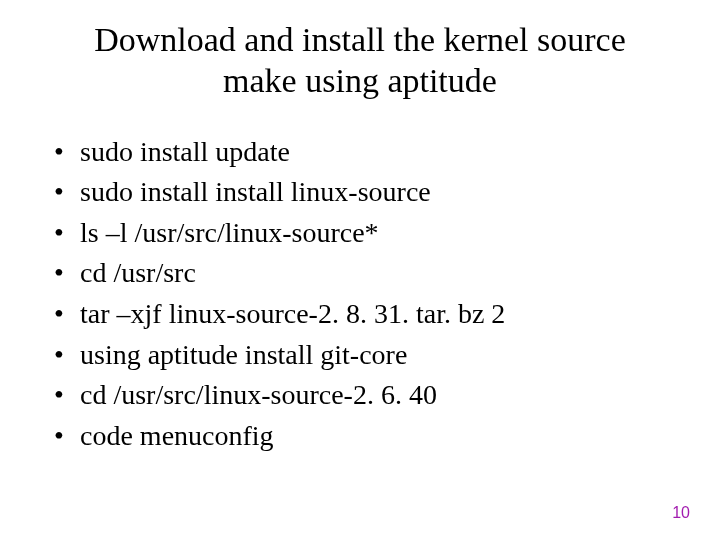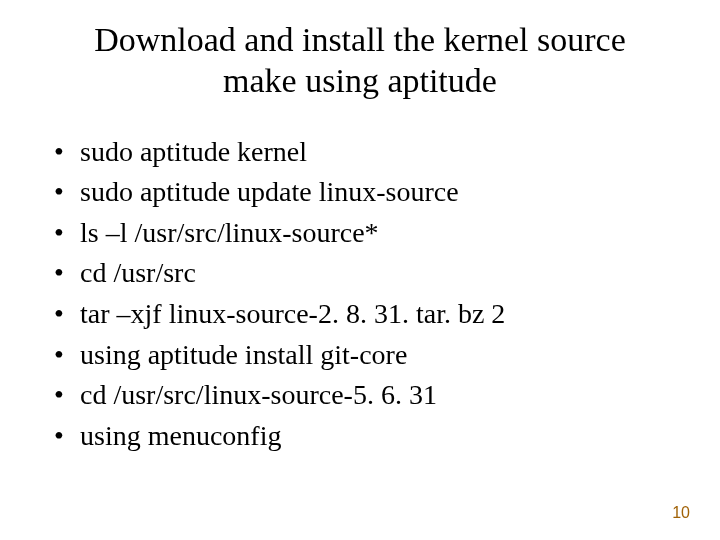--- a/index.html
+++ b/index.html
@@ -43,60 +43,60 @@
     }
     .item-text {
       flex: 1;
     }
     .page-number {
       position: absolute;
       bottom: 18px;
       right: 30px;
       font-size: 16px;
       font-family: Arial, Helvetica, sans-serif;
-      color: #a16207;
+      color: #a21caf;
       text-align: right;
     }
   </style>
 </head>
 <body>
 
 <h1 class="title">
   <span>Download and install the kernel source</span><br>
   <span>make using </span><span class="italic">aptitude</span>
 </h1>
 
 <ul class="bullet-list">
   <li>
     <span class="bullet">•</span>
-    <span class="item-text">sudo aptitude kernel</span>
+    <span class="item-text">sudo install update</span>
   </li>
   <li>
     <span class="bullet">•</span>
-    <span class="item-text">sudo aptitude update linux-source</span>
+    <span class="item-text">sudo install install linux-source</span>
   </li>
   <li>
     <span class="bullet">•</span>
     <span class="item-text">ls –l /usr/src/linux-source*</span>
   </li>
   <li>
     <span class="bullet">•</span>
     <span class="item-text">cd /usr/src</span>
   </li>
   <li>
     <span class="bullet">•</span>
     <span class="item-text">tar –xjf linux-source-2. 8. 31. tar. bz 2</span>
   </li>
   <li>
     <span class="bullet">•</span>
     <span class="item-text">using aptitude install git-core</span>
   </li>
   <li>
     <span class="bullet">•</span>
-    <span class="item-text">cd /usr/src/linux-source-5. 6. 31</span>
+    <span class="item-text">cd /usr/src/linux-source-2. 6. 40</span>
   </li>
   <li>
     <span class="bullet">•</span>
-    <span class="item-text">using menuconfig</span>
+    <span class="item-text">code menuconfig</span>
   </li>
 </ul>
 
 <div class="page-number">10</div>
 
 </body></html>

